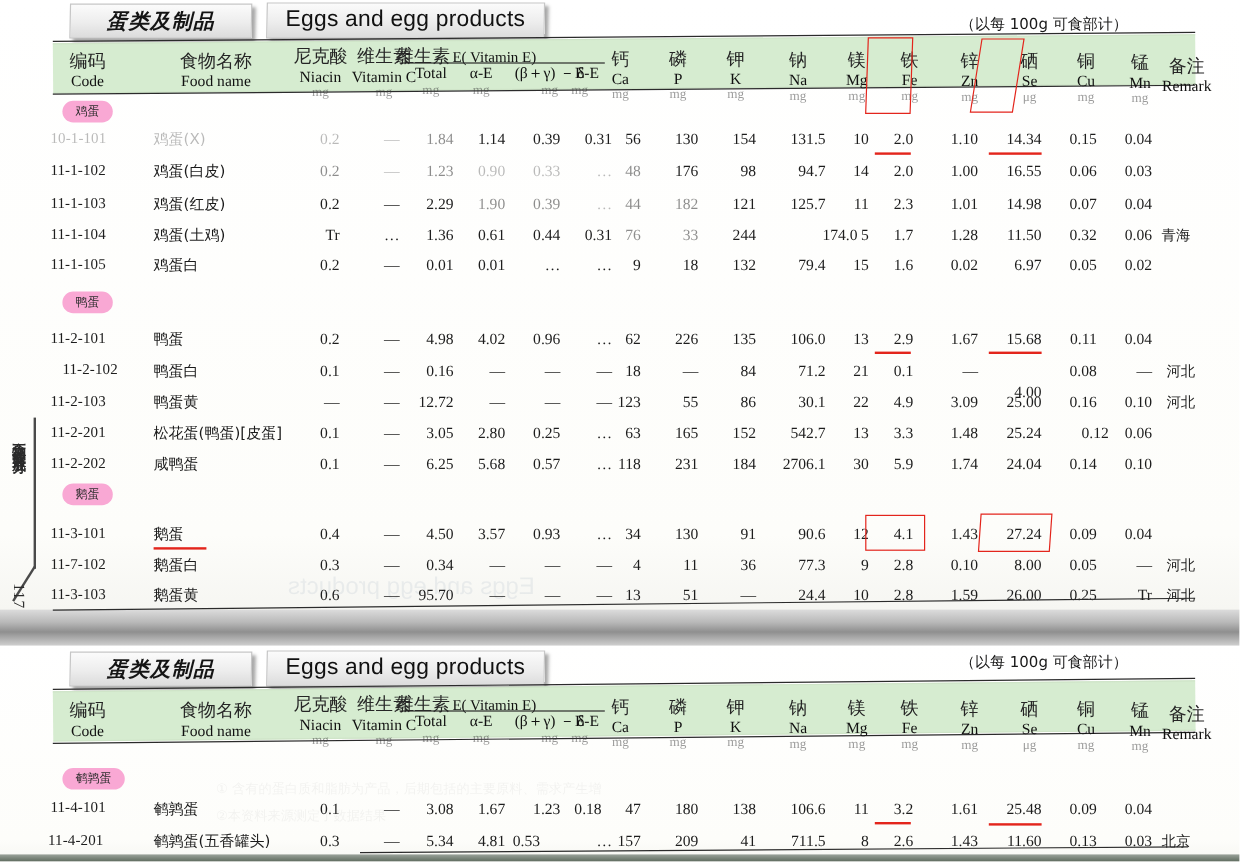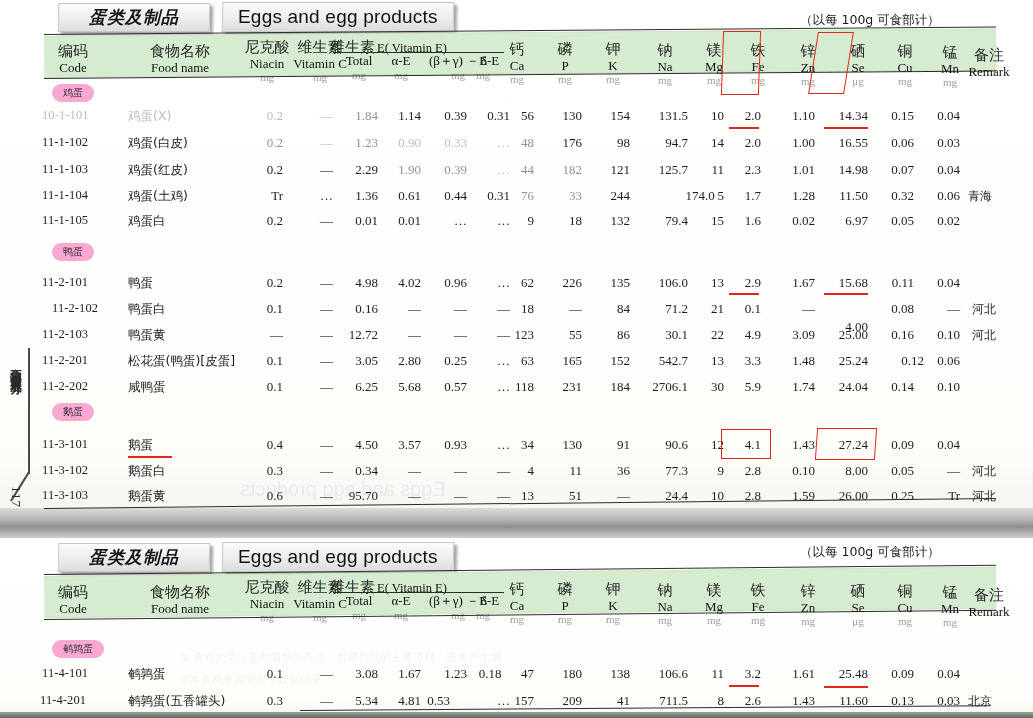--- a/index.html
+++ b/index.html
@@ -476,21 +476,21 @@
   <span class="cell c-num" style="left:822px;width:46px;">27.24</span>
   <span class="cell c-num" style="left:874px;width:40px;">0.09</span>
   <span class="cell c-num" style="left:920px;width:40px;">0.04</span>
   <span class="cell c-rem" style="left:972px;"></span>
 </div>
 <div class="uline" style="left:128px;top:456px;width:44px;"></div>
 <div class="rbox" style="left:721px;top:429px;width:48px;height:28px;"></div>
 <div class="rbox" style="left:816px;top:428px;width:58px;height:30px;transform:skewX(-4deg);"></div>
 
 <div class="row" style="top:463px;">
-  <span class="cell c-code" style="left:42px;">11-3-102</span>
+  <span class="cell c-code" style="left:42px;">11-7-102</span>
   <span class="cell c-name" style="left:128px;">鹅蛋白</span>
   <span class="cell c-num" style="left:243px;width:40px;">0.3</span>
   <span class="cell c-num" style="left:293px;width:40px;">—</span>
   <span class="cell c-num" style="left:338px;width:40px;">0.34</span>
   <span class="cell c-num" style="left:381px;width:40px;">—</span>
   <span class="cell c-num" style="left:427px;width:40px;">—</span>
   <span class="cell c-num" style="left:470px;width:40px;">—</span>
   <span class="cell c-num" style="left:500px;width:34px;">4</span>
   <span class="cell c-num" style="left:548px;width:34px;">11</span>
   <span class="cell c-num" style="left:596px;width:34px;">36</span>

